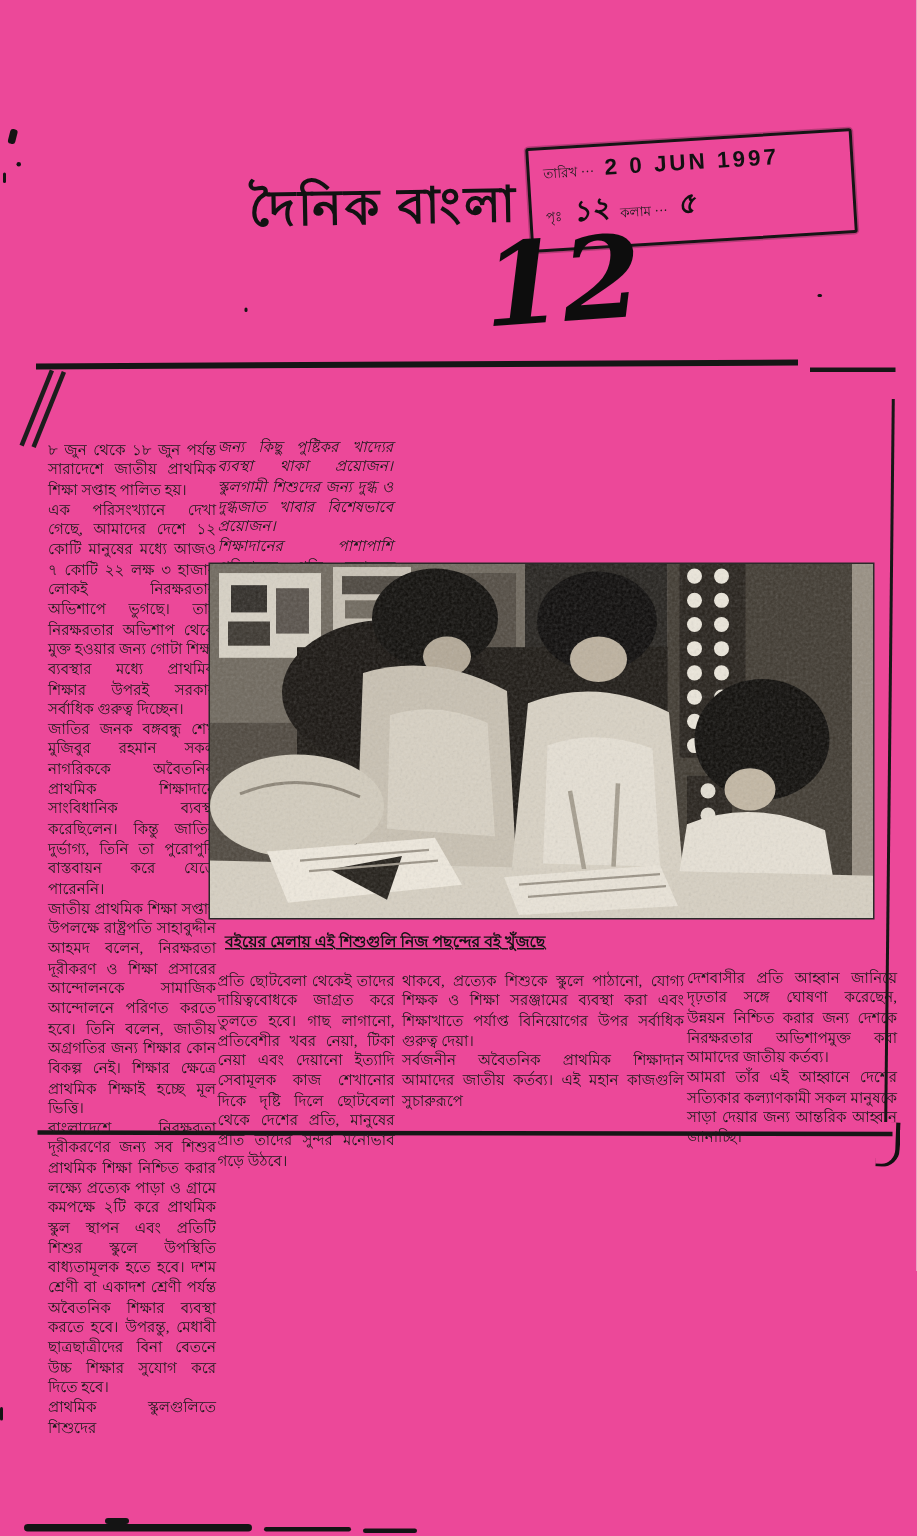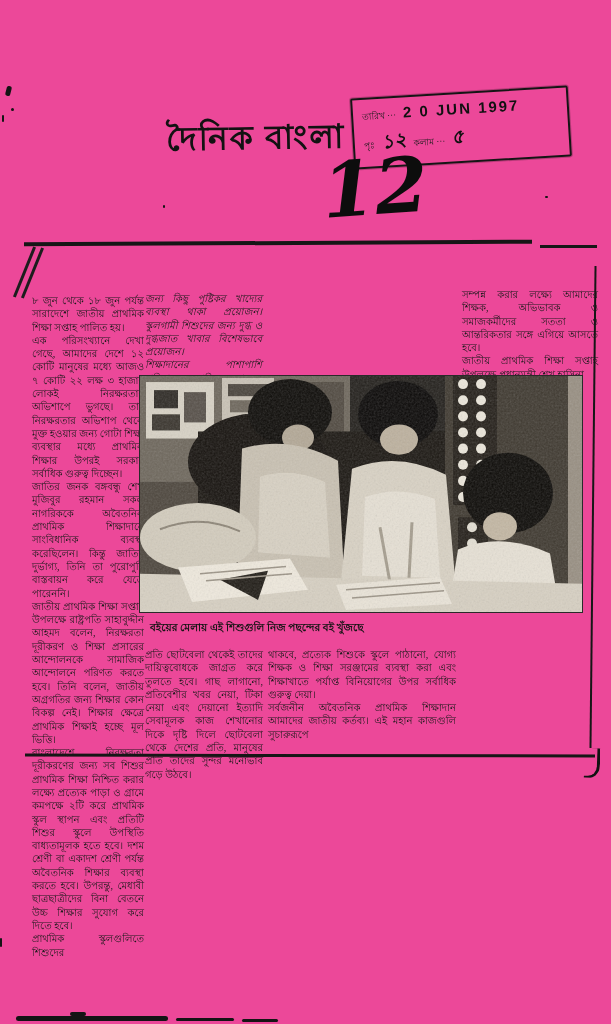--- a/index.html
+++ b/index.html
@@ -49,21 +49,21 @@
   }
   .col1{left:32px;top:294px;width:112px;}
   .col2top{left:145px;top:292px;width:117px;font-style:italic;}
   .midtop{left:270px;top:292px;width:186px;}
   .col5top{left:462px;top:288px;width:136px;}
   .col2bot{left:145px;top:648px;width:118px;}
   .midbot{left:268px;top:648px;width:188px;}
   .col5bot{left:458px;top:646px;width:140px;}
   .caption{
     position:absolute;left:150px;top:620px;width:256px;font-size:10.5px;
-    font-weight:bold;color:#141414;
+    font-weight:bold;color:#141414;text-decoration:underline;
   }
   
   .photo{
     position:absolute;left:140px;top:376px;width:442px;height:236px;
     outline:1px solid #2a2a2a;background:#2c2822;
   }
   .photo svg{display:block;width:100%;height:100%;}
   
   .speck{position:absolute;background:#141414;border-radius:2px;}
 </style>
@@ -99,22 +99,20 @@
 
 
   <div class="coltext col1">৮ জুন থেকে ১৮ জুন পর্যন্ত সারাদেশে জাতীয় প্রাথমিক শিক্ষা সপ্তাহ পালিত হয়।
 এক পরিসংখ্যানে দেখা গেছে, আমাদের দেশে ১২ কোটি মানুষের মধ্যে আজও ৭ কোটি ২২ লক্ষ ৩ হাজার লোকই নিরক্ষরতার অভিশাপে ভুগছে। তাই নিরক্ষরতার অভিশাপ থেকে মুক্ত হওয়ার জন্য গোটা শিক্ষা ব্যবস্থার মধ্যে প্রাথমিক শিক্ষার উপরই সরকার সর্বাধিক গুরুত্ব দিচ্ছেন।
 জাতির জনক বঙ্গবন্ধু শেখ মুজিবুর রহমান সকল নাগরিককে অবৈতনিক প্রাথমিক শিক্ষাদানে সাংবিধানিক ব্যবস্থা করেছিলেন। কিন্তু জাতির দুর্ভাগ্য, তিনি তা পুরোপুরি বাস্তবায়ন করে যেতে পারেননি।
 জাতীয় প্রাথমিক শিক্ষা সপ্তাহ উপলক্ষে রাষ্ট্রপতি সাহাবুদ্দীন আহমদ বলেন, নিরক্ষরতা দূরীকরণ ও শিক্ষা প্রসারের আন্দোলনকে সামাজিক আন্দোলনে পরিণত করতে হবে। তিনি বলেন, জাতীয় অগ্রগতির জন্য শিক্ষার কোন বিকল্প নেই। শিক্ষার ক্ষেত্রে প্রাথমিক শিক্ষাই হচ্ছে মূল ভিত্তি।
 বাংলাদেশে নিরক্ষরতা দূরীকরণের জন্য সব শিশুর প্রাথমিক শিক্ষা নিশ্চিত করার লক্ষ্যে প্রত্যেক পাড়া ও গ্রামে কমপক্ষে ২টি করে প্রাথমিক স্কুল স্থাপন এবং প্রতিটি শিশুর স্কুলে উপস্থিতি বাধ্যতামূলক হতে হবে। দশম শ্রেণী বা একাদশ শ্রেণী পর্যন্ত অবৈতনিক শিক্ষার ব্যবস্থা করতে হবে। উপরন্তু, মেধাবী ছাত্রছাত্রীদের বিনা বেতনে উচ্চ শিক্ষার সুযোগ করে দিতে হবে।
 প্রাথমিক স্কুলগুলিতে শিশুদের</div>
   <div class="coltext col2top">জন্য কিছু পুষ্টিকর খাদ্যের ব্যবস্থা থাকা প্রয়োজন। স্কুলগামী শিশুদের জন্য দুগ্ধ ও দুগ্ধজাত খাবার বিশেষভাবে প্রয়োজন।
 শিক্ষাদানের পাশাপাশি পরিবারের প্রতি, সমাজের প্রতি এবং দেশের</div>
-  <div class="coltext col5top">সম্পন্ন করার লক্ষ্যে আমাদের শিক্ষক, অভিভাবক ও সমাজকর্মীদের সততা ও আন্তরিকতার সঙ্গে এগিয়ে আসতে হবে।
-জাতীয় প্রাথমিক শিক্ষা সপ্তাহ উপলক্ষে প্রধানমন্ত্রী শেখ হাসিনা</div>
 
   <div class="photo">
     <svg viewBox="0 0 442 234" preserveAspectRatio="none">
       <defs>
         <filter id="grain">
             <feTurbulence type="fractalNoise" baseFrequency="0.55" numOctaves="2" stitchTiles="stitch"></feTurbulence>
             <feColorMatrix type="saturate" values="0"></feColorMatrix>
           </filter>
       </defs>
       <rect width="442" height="234" fill="#4d463d"></rect>
@@ -190,20 +188,22 @@
       <path d="M60,196 L146,189 M66,203 L152,196" stroke="#9b9386" stroke-width="1.5" fill="none"></path>
       <rect width="442" height="234" filter="url(#grain)" opacity="0.22"></rect>
     </svg>
   </div>
 
   <div class="caption">বইয়ের মেলায় এই শিশুগুলি নিজ পছন্দের বই খুঁজছে</div>
 
   <div class="coltext col2bot">প্রতি ছোটবেলা থেকেই তাদের দায়িত্ববোধকে জাগ্রত করে তুলতে হবে। গাছ লাগানো, প্রতিবেশীর খবর নেয়া, টিকা নেয়া এবং দেয়ানো ইত্যাদি সেবামূলক কাজ শেখানোর দিকে দৃষ্টি দিলে ছোটবেলা থেকে দেশের প্রতি, মানুষের প্রতি তাদের সুন্দর মনোভাব গড়ে উঠবে।</div>
   <div class="coltext midbot">থাকবে, প্রত্যেক শিশুকে স্কুলে পাঠানো, যোগ্য শিক্ষক ও শিক্ষা সরঞ্জামের ব্যবস্থা করা এবং শিক্ষাখাতে পর্যাপ্ত বিনিয়োগের উপর সর্বাধিক গুরুত্ব দেয়া।
 সর্বজনীন অবৈতনিক প্রাথমিক শিক্ষাদান আমাদের জাতীয় কর্তব্য। এই মহান কাজগুলি সুচারুরূপে</div>
+  <div class="coltext col5bot">দেশবাসীর প্রতি আহ্বান জানিয়ে দৃঢ়তার সঙ্গে ঘোষণা করেছেন, উন্নয়ন নিশ্চিত করার জন্য দেশকে নিরক্ষরতার অভিশাপমুক্ত করা আমাদের জাতীয় কর্তব্য।
+আমরা তাঁর এই আহ্বানে দেশের সত্যিকার কল্যাণকামী সকল মানুষকে সাড়া দেয়ার জন্য আন্তরিক আহ্বান জানাচ্ছি।</div>
 
   <div class="speck" style="left:6px;top:86px;width:5px;height:10px;transform:rotate(14deg);"></div>
   <div class="speck" style="left:11px;top:108px;width:3px;height:3px;"></div>
   <div class="speck" style="left:2px;top:115px;width:2px;height:7px;"></div>
   <div class="speck" style="left:163px;top:205px;width:2px;height:3px;"></div>
   <div class="speck" style="left:545px;top:196px;width:3px;height:2px;"></div>
   <div class="speck" style="left:0px;top:938px;width:2px;height:9px;"></div>
   <div class="speck" style="left:16px;top:1016px;width:152px;height:5px;border-radius:3px;"></div>
   <div class="speck" style="left:176px;top:1018px;width:58px;height:3px;"></div>
   <div class="speck" style="left:242px;top:1019px;width:36px;height:3px;"></div>

